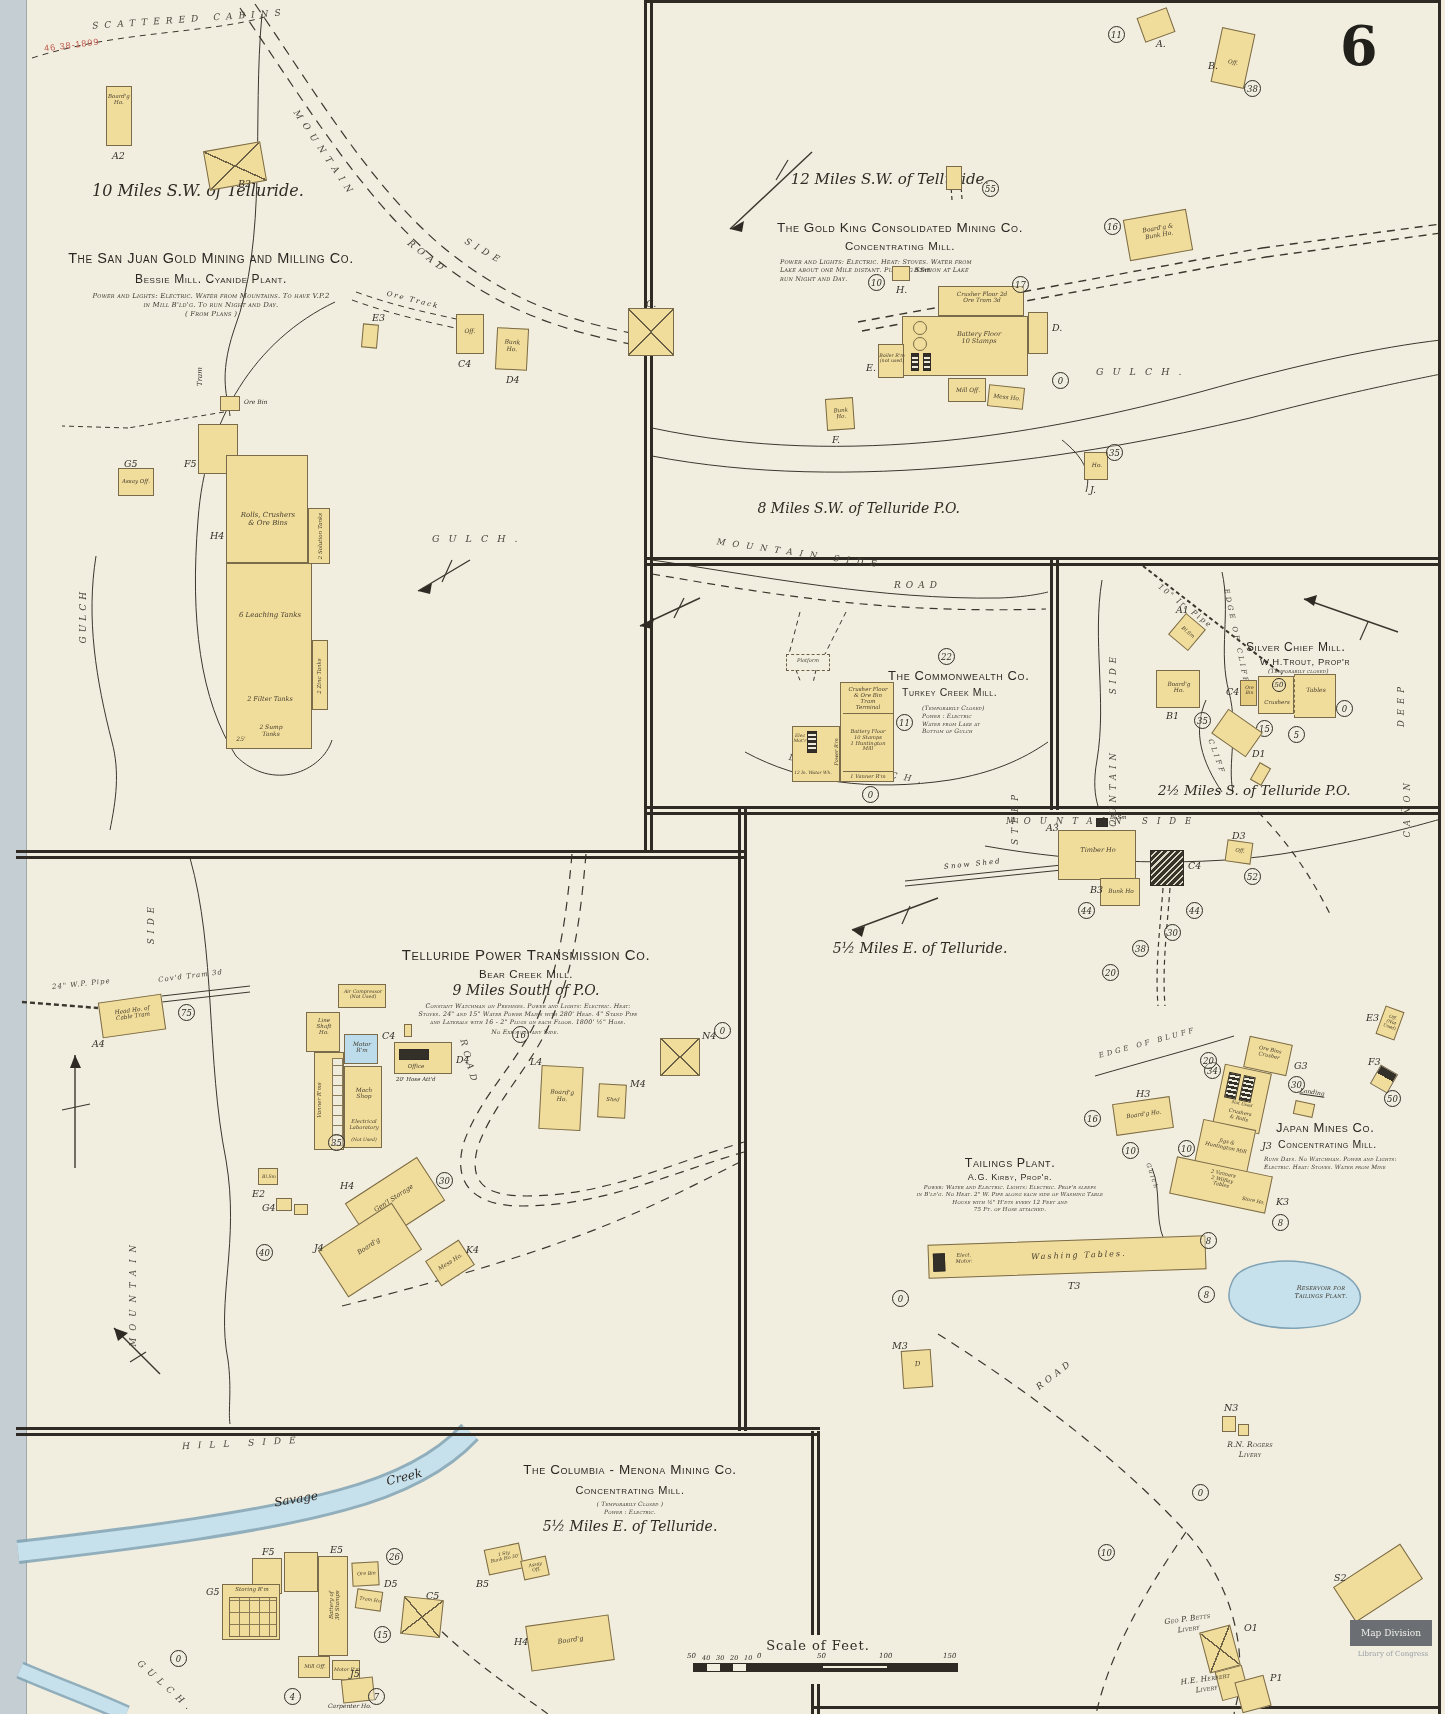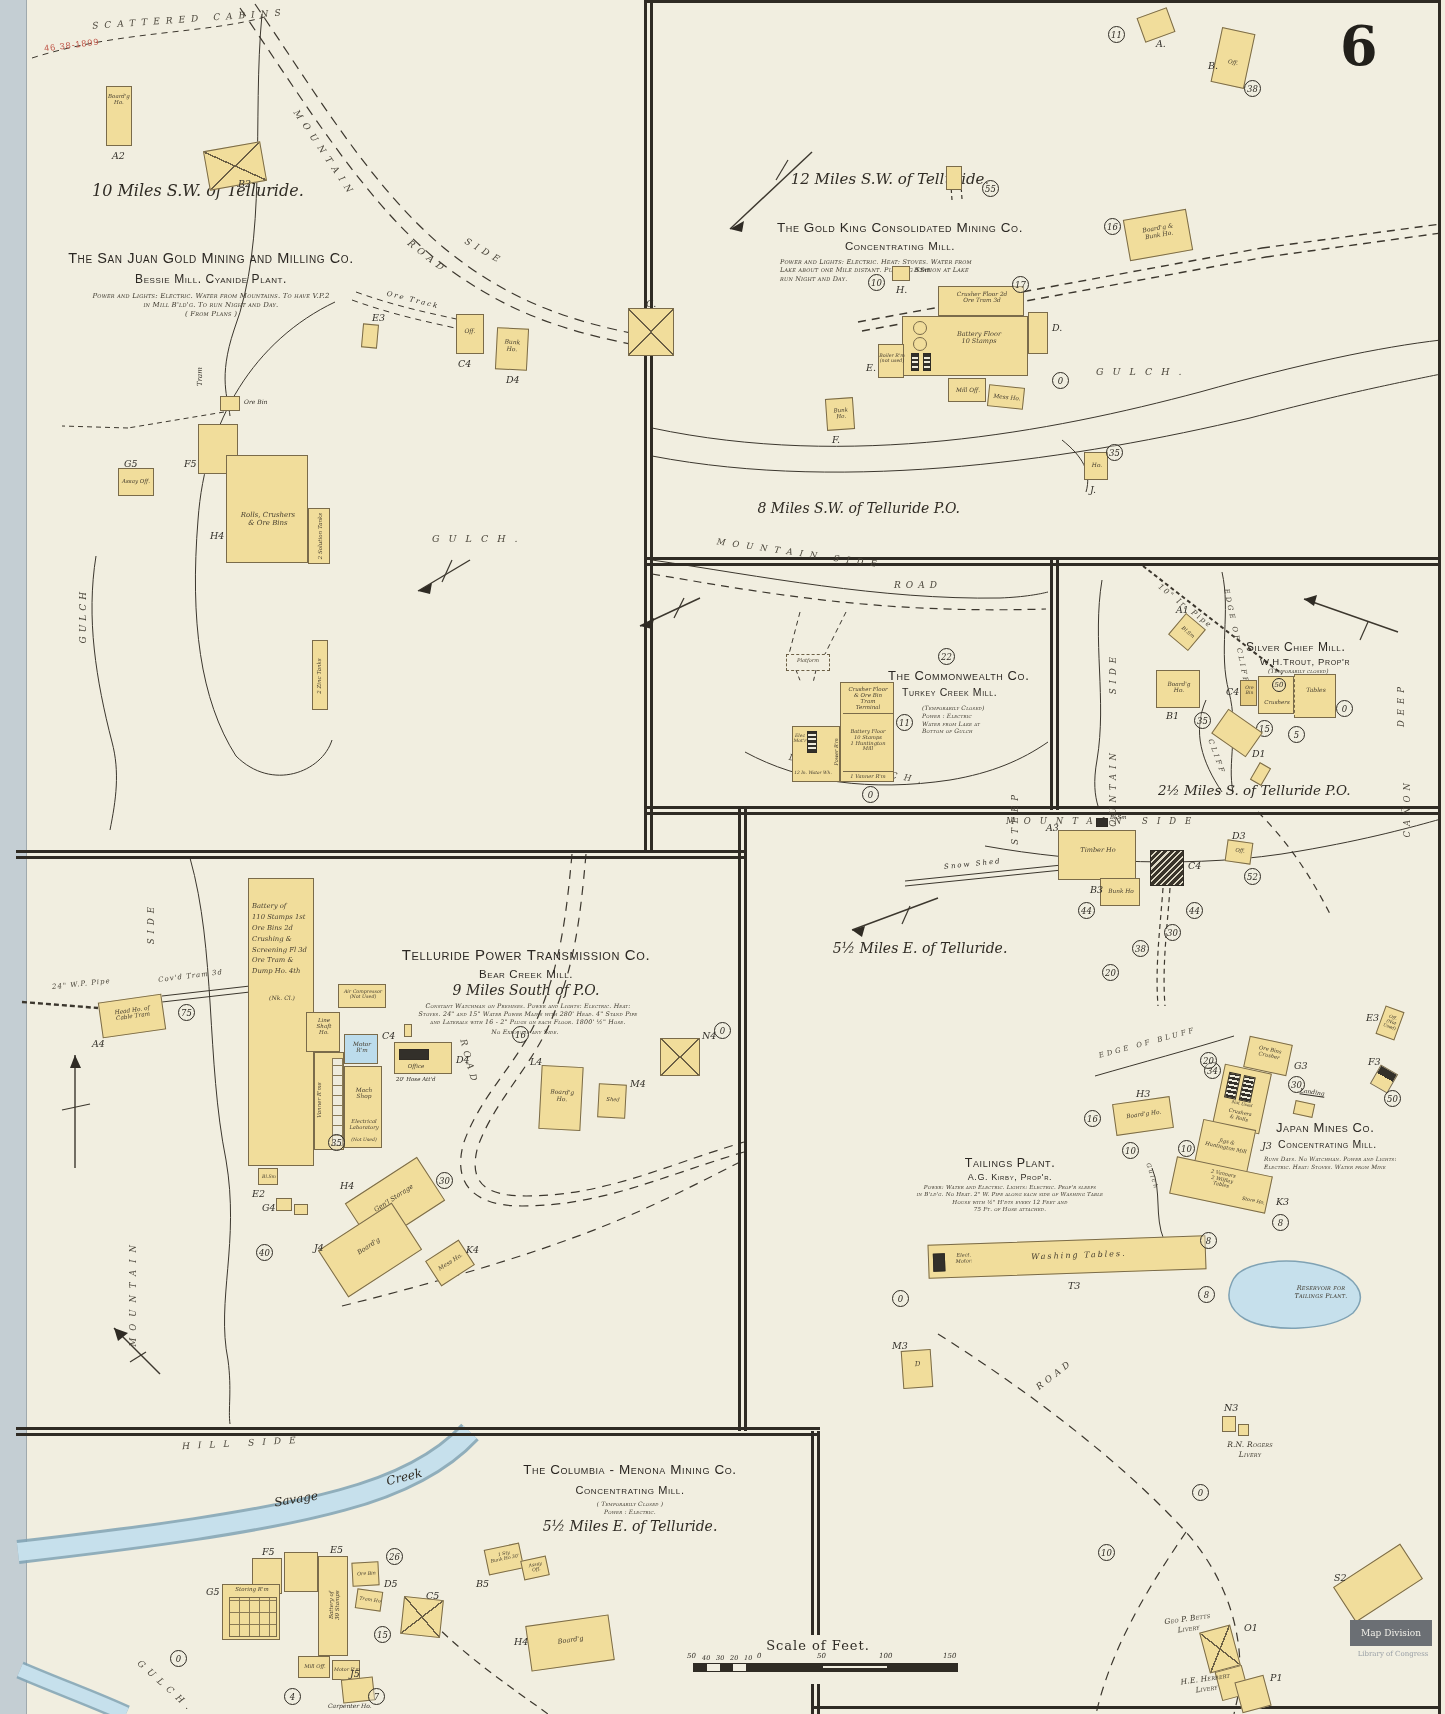--- a/index.html
+++ b/index.html
@@ -174,20 +174,27 @@
   </div>
   <div class="cap" style="left:124px;top:458px;">G5</div>
   <div class="bldg" style="left:226px;top:455px;width:82px;height:108px;">
     <div class="bt" style="left:4px;top:56px;width:74px;font-size:7px;">Rolls, Crushers
 &amp; Ore Bins</div>
   </div>
   <div class="cap" style="left:210px;top:530px;">H4</div>
   <div class="bldg" style="left:308px;top:508px;width:22px;height:56px;">
     <div class="bt" style="left:-16px;top:24px;width:54px;font-size:5.5px;transform:rotate(-90deg);">2 Solution Tanks</div>
   </div>
+  <div class="bldg" style="left:226px;top:563px;width:86px;height:186px;">
+    <div class="bt" style="left:4px;top:48px;width:78px;font-size:7px;">6 Leaching Tanks</div>
+    <div class="bt" style="left:4px;top:132px;width:78px;font-size:6.5px;">2 Filter Tanks</div>
+    <div class="bt" style="left:18px;top:160px;width:52px;font-size:6px;">2 Sump
+Tanks</div>
+    <div class="bt" style="left:4px;top:172px;width:20px;font-size:6px;">25'</div>
+  </div>
   <div class="bldg" style="left:312px;top:640px;width:16px;height:70px;">
     <div class="bt" style="left:-20px;top:32px;width:52px;font-size:5.5px;transform:rotate(-90deg);">2 Zinc Tanks</div>
   </div>
 
   <div class="lbl hand" style="left:780px;top:170px;width:220px;text-align:center;font-size:15px;">12 Miles S.W. of Telluride.</div>
   <div class="lbl title" style="left:760px;top:220px;width:280px;font-size:13.5px;">The Gold King Consolidated Mining Co.</div>
   <div class="lbl title" style="left:760px;top:240px;width:280px;font-size:11.5px;">Concentrating Mill.</div>
   <div class="lbl notes" style="left:760px;top:258px;width:280px;font-size:6.5px;text-align:left;padding-left:20px;">Power and Lights: Electric. Heat: Stoves. Water from
 Lake about one Mile distant. Pumping Station at Lake
 run Night and Day.</div>
@@ -336,30 +343,20 @@
   <div class="lbl title" style="left:398px;top:946px;width:256px;font-size:15px;">Telluride Power Transmission Co.</div>
   <div class="lbl title" style="left:398px;top:968px;width:256px;font-size:11.5px;">Bear Creek Mill.</div>
   <div class="lbl hand" style="left:398px;top:982px;width:256px;text-align:center;font-size:14px;">9 Miles South of P.O.</div>
   <div class="lbl notes" style="left:390px;top:1002px;width:276px;font-size:6.3px;">Constant Watchman on Premises. Power and Lights: Electric. Heat:
 Stoves. 24" and 15" Water Power Mains with 280' Head. 4" Stand Pipe
 and Laterals with 16 - 2" Plugs on each Floor. 1800' ½" Hose.</div>
   <div class="lbl notes" style="left:460px;top:1028px;width:130px;font-size:6.3px;">No Exposure any Side.</div>
   <div class="lbl geo" style="left:52px;top:980px;font-size:7px;letter-spacing:1px;transform:rotate(-6deg);">24" W.P. Pipe</div>
   <div class="lbl geo" style="left:158px;top:972px;font-size:7px;letter-spacing:1px;transform:rotate(-7deg);">Cov'd Tram 3d</div>
 
-  <div class="bldg" style="left:248px;top:878px;width:66px;height:288px;">
-    <div class="bt" style="left:3px;top:22px;width:60px;font-size:6.8px;text-align:left;line-height:1.6;">Battery of
-110 Stamps 1st
-Ore Bins 2d
-Crushing &amp;
-Screening Fl 3d
-Ore Tram &amp;
-Dump Ho. 4th</div>
-    <div class="bt" style="left:10px;top:116px;width:46px;font-size:6px;">(Nk. Cl.)</div>
-  </div>
   <div class="bldg" style="left:314px;top:1052px;width:30px;height:98px;">
     <div class="bt" style="left:-26px;top:44px;width:60px;font-size:5.5px;transform:rotate(-90deg);">Vanner R'ms</div>
     <div style="position:absolute;left:17px;top:5px;width:9px;height:86px;background-image:repeating-linear-gradient(0deg,#efecdc 0 9px,#8a7a55 9px 10px);border:1px solid #8a7a55;"></div>
   </div>
   <div class="bldg" style="left:306px;top:1012px;width:34px;height:40px;">
     <div class="bt" style="left:2px;top:4px;width:30px;font-size:5.5px;">Line
 Shaft
 Ho.</div>
   </div>
   <div class="bldg blue" style="left:344px;top:1034px;width:34px;height:30px;">

